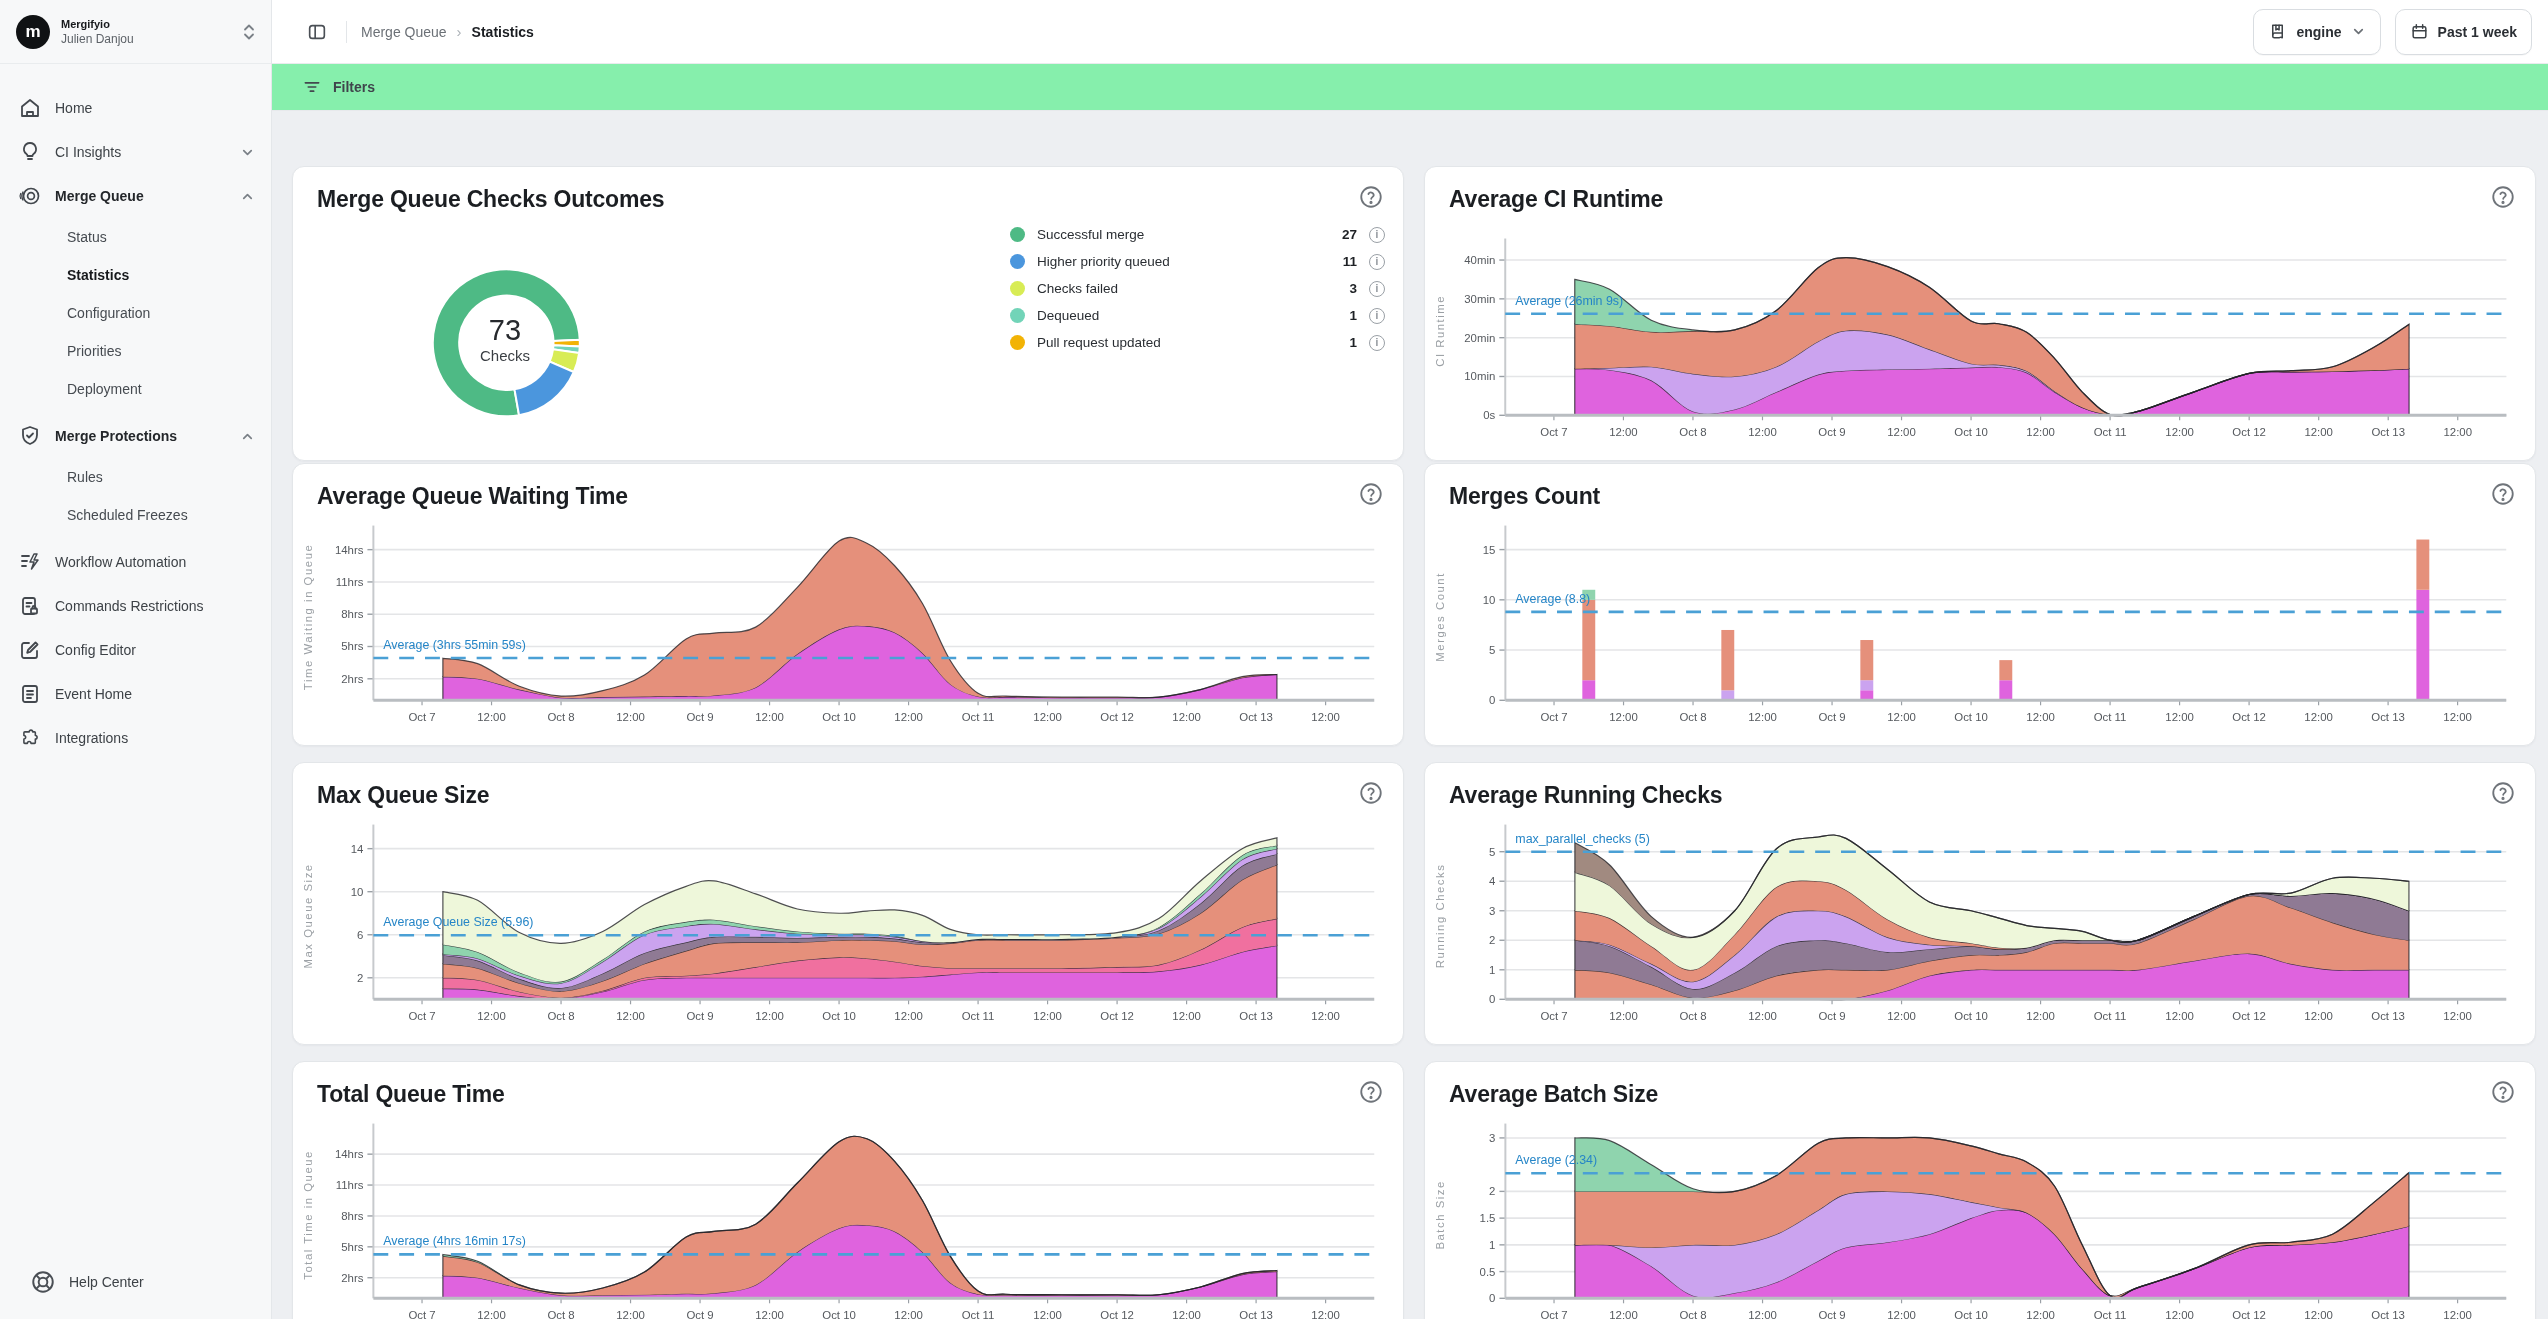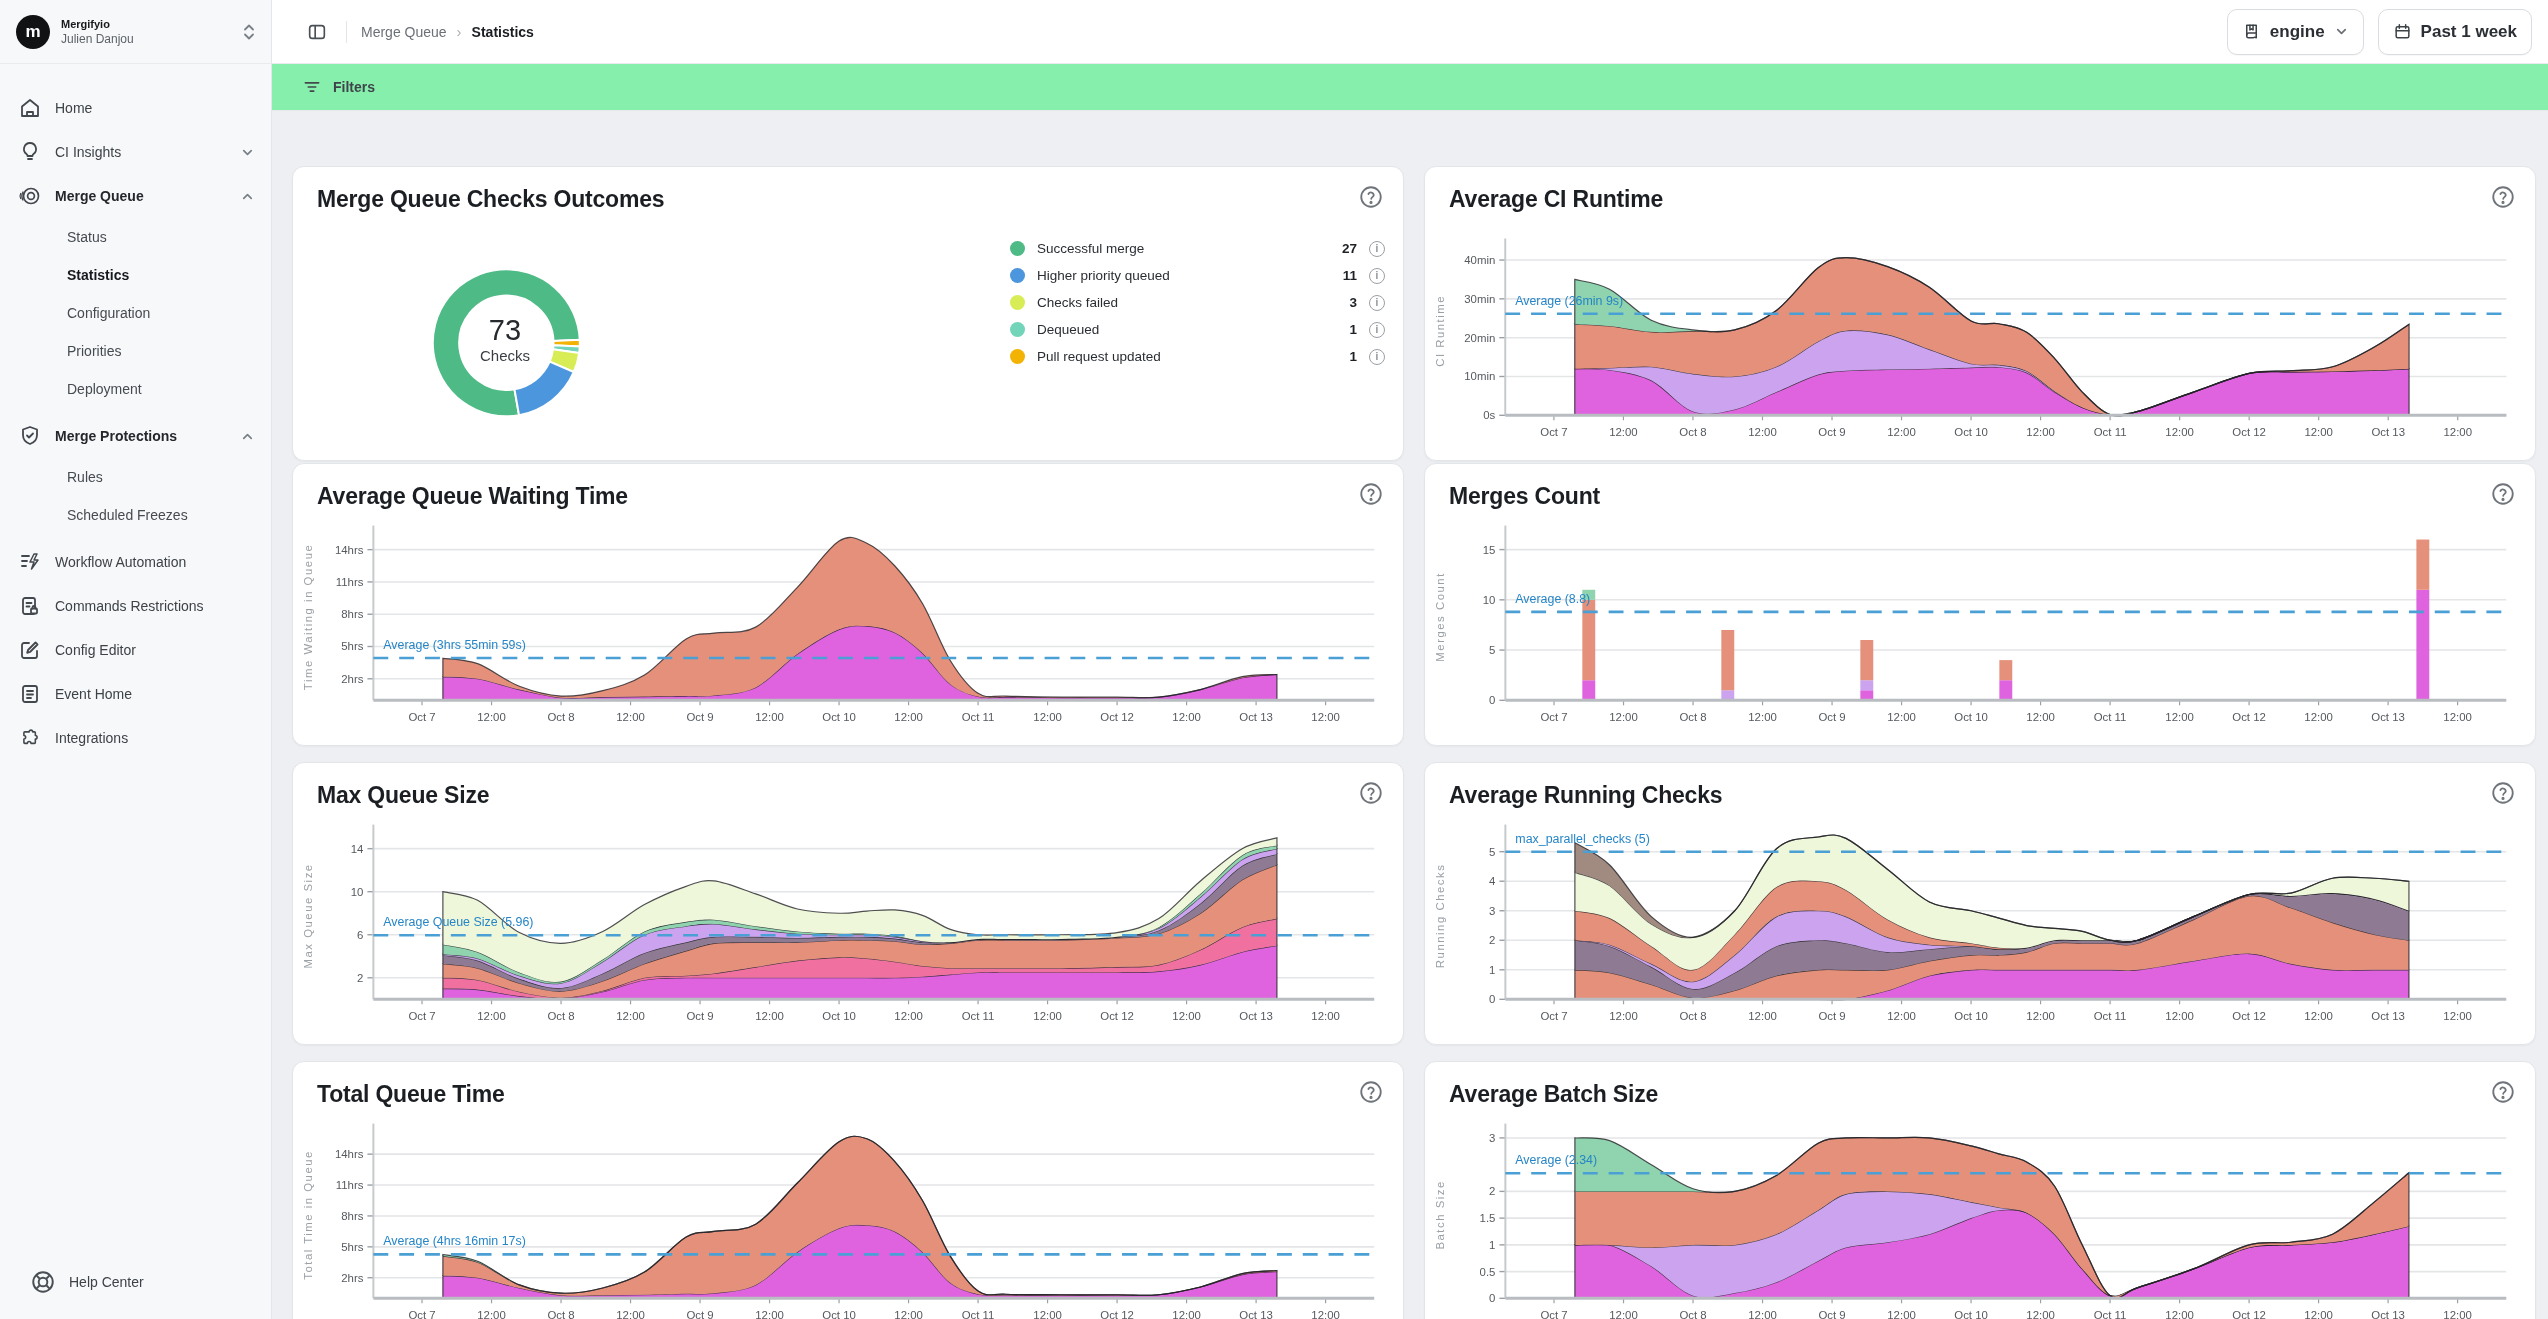--- a/index.html
+++ b/index.html
@@ -40,21 +40,21 @@
             padding:0 16px 0 30px; gap:14px; z-index:4; }
   .panel-btn { width:30px; height:30px; display:flex; align-items:center; justify-content:center;
                color:#4a4f55; cursor:pointer; border-radius:6px; }
   .tb-divider { width:1px; height:22px; background:#e3e6e9; }
   .crumbs { display:flex; align-items:center; gap:10px; font-size:14px; }
   .crumb-link { color:#6b7076; cursor:pointer; }
   .crumb-sep { color:#aab0b6; font-size:15px; }
   .crumb-cur { color:#1a1d21; font-weight:700; }
   .tb-right { margin-left:auto; display:flex; align-items:center; gap:14px; }
   .tb-btn { height:46px; background:#fff; border:1px solid #d9dde1; border-radius:10px;
-            display:flex; align-items:center; gap:9px; padding:0 14px; font-size:17px;
+            display:flex; align-items:center; gap:9px; padding:0 14px; font-size:14px;
             font-weight:700; color:#2b2f34; cursor:pointer; box-shadow:0 1px 1px rgba(16,24,40,.03); }
   .tb-btn .bico { color:#3d4247; }
 
   
   .filterbar { position:absolute; left:272px; top:64px; right:0; height:47px; background:#86efac;
                border-bottom:1px solid #e7e9ec; display:flex; align-items:center; gap:11px;
                padding:0 30px; z-index:3; }
   .filterbar .fico { color:#43484e; }
   .filter-label { font-size:14px; font-weight:600; color:#3f444b; cursor:pointer; }
 
@@ -73,21 +73,21 @@
   .card h2 { position:absolute; top:19px; left:24px; font-size:23px; font-weight:700;
              color:#1b1e22; letter-spacing:-0.2px; z-index:2; }
   .help { position:absolute; top:17px; right:19px; width:26px; height:26px; color:#6f747a;
           cursor:pointer; z-index:2; }
   .plot { position:absolute; inset:0; width:100%; height:100%; }
 
   
   .donut-center { position:absolute; left:152px; top:147px; width:120px; text-align:center; }
   .donut-center .dc-num { font-size:29px; color:#26292d; line-height:32px; }
   .donut-center .dc-lbl { font-size:15px; color:#3a3e43; line-height:20px; }
-  .legend { position:absolute; left:717px; top:68px; width:375px; }
+  .legend { position:absolute; left:717px; top:54px; width:375px; }
   .lrow { position:relative; height:27px; display:flex; align-items:center; gap:12px; cursor:pointer; }
   .ldot { width:15px; height:15px; border-radius:50%; flex:0 0 auto; }
   .llabel { font-size:13.5px; color:#2a2e33; }
   .lval { position:absolute; right:28px; font-size:13.5px; font-weight:700; color:#1e2125; }
   .linfo { position:absolute; right:0; width:16px; height:16px; border:1.4px solid #9aa0a6;
            border-radius:50%; color:#8b9197; font-size:10px; line-height:13px; text-align:center;
            font-weight:600; cursor:pointer; }
 </style>
 </head>
 <body>

